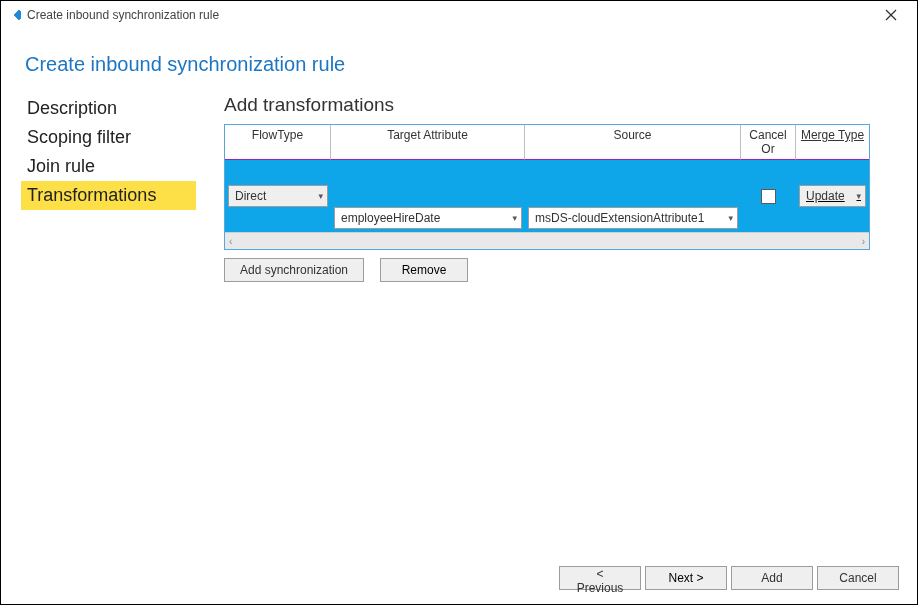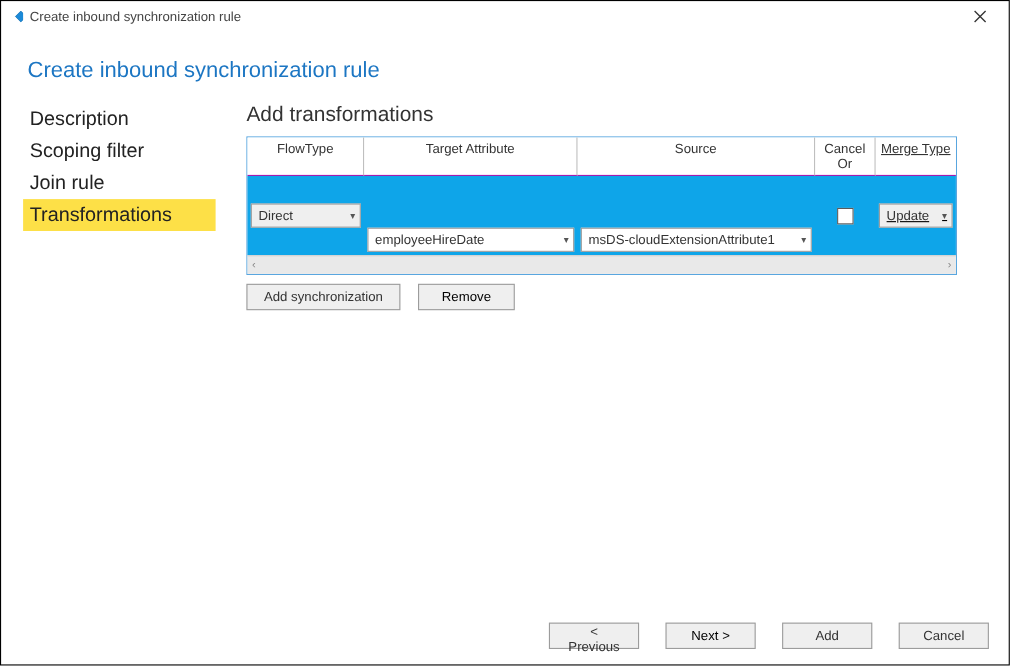--- a/index.html
+++ b/index.html
@@ -166,21 +166,21 @@
     .btn.add-trans { width: 140px; }
     .btn.disabled {
       color: #000000;
       cursor: default;
     }
     .footer {
       position: absolute;
       bottom: 14px;
       right: 18px;
       display: flex;
-      gap: 24px;
+      gap: 4px;
     }
     .footer .btn { width: 82px; min-width: 82px; }
   </style>
 </head>
 <body>
 
 <div class="titlebar">
   <span class="app-icon">
     <svg width="14" height="14" viewBox="0 0 14 14">
       <rect x="7" y="0" width="7" height="7" transform="rotate(45 7 7)" fill="#1c8ad8" stroke="#0e6fb2" stroke-width="0.6"></rect>

